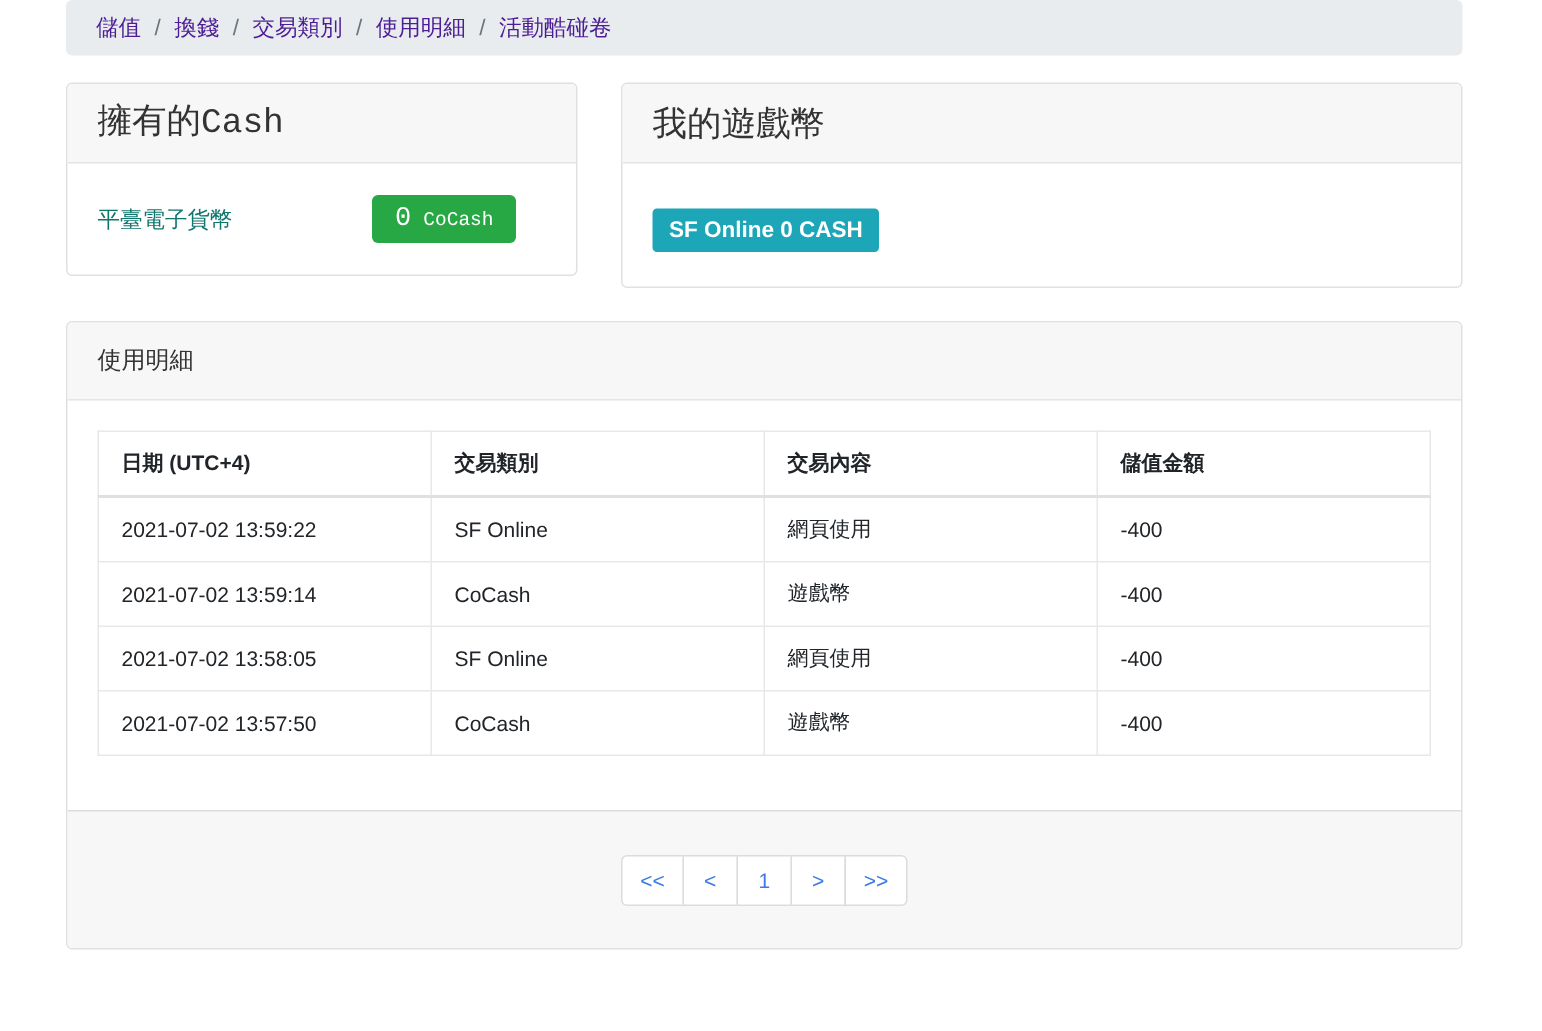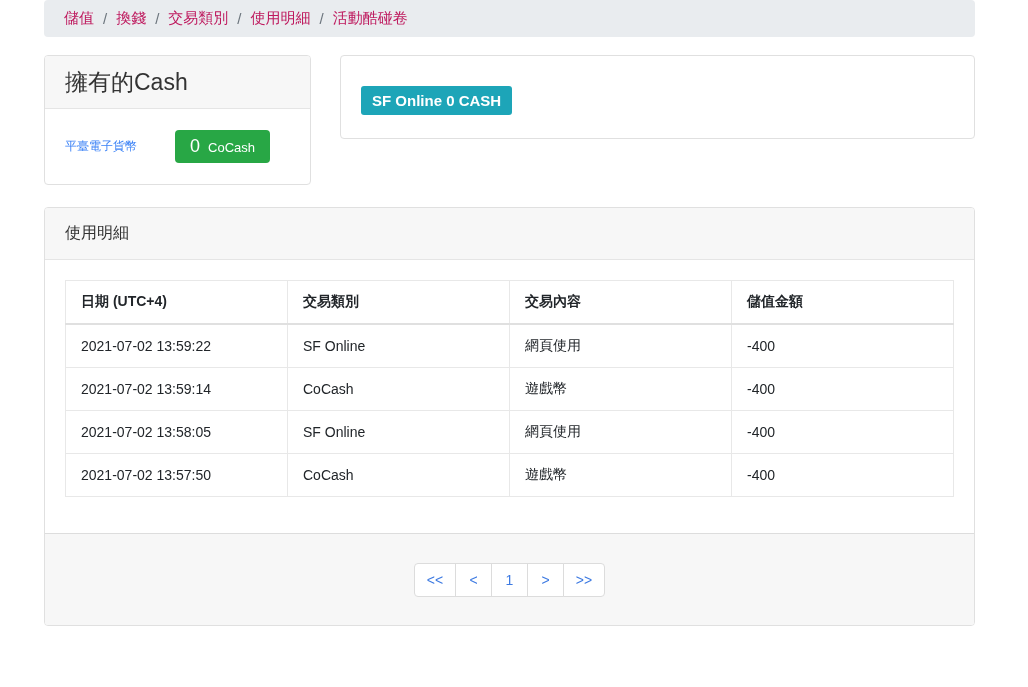--- a/index.html
+++ b/index.html
@@ -16,47 +16,47 @@
   .breadcrumb {
     height: 37px;
     background: #e9ecef;
     border-radius: 4px;
     display: flex;
     align-items: center;
     padding: 0 20px;
     font-size: 15px;
     margin-bottom: 18px;
   }
-  .breadcrumb-link { color: #be185d; text-decoration: none; cursor: pointer; }
+  .breadcrumb-link { color: #4c1d95; text-decoration: none; cursor: pointer; }
   .breadcrumb-sep { color: #6c757d; margin: 0 9px; }
 
   
   .cards-row { display: flex; gap: 29px; align-items: flex-start; }
   .card {
     background: #fff;
     border: 1px solid #e0e0e0;
     border-radius: 4px;
     overflow: hidden;
   }
   .card-header {
     background: #f7f7f7;
     border-bottom: 1px solid #e5e5e5;
     padding: 9px 20px;
     font-size: 23px;
     line-height: 34px;
     color: #333;
   }
-  .cash-card { width: 267px; flex: none; }
+  .cash-card { width: 341px; flex: none; font-family: Liberation Mono, monospace; }
   .game-card { flex: 1; }
   .cash-card .card-body {
     display: flex;
     align-items: center;
     padding: 21px 20px;
   }
-  .cash-label { font-size: 12px; color: #3b82f6; }
+  .cash-label { font-size: 15px; color: #0f766e; }
   .cocash-btn {
     margin-left: auto;
     margin-right: 20px;
     background: #28a745;
     color: #fff;
     border: none;
     border-radius: 4px;
     padding: 6px 15px;
     font-family: inherit;
     cursor: pointer;
@@ -157,20 +157,21 @@
       <div class="card-body">
         <span class="cash-label">平臺電子貨幣</span>
         <button class="cocash-btn">
           <span class="cocash-value">0</span>
           <span class="cocash-unit">CoCash</span>
         </button>
       </div>
     </section>
 
     <section class="card game-card">
+      <header class="card-header">我的遊戲幣</header>
       <div class="card-body">
         <span class="game-badge">SF Online 0 CASH</span>
       </div>
     </section>
 
   </div>
 
   <section class="panel">
     <header class="panel-header">使用明細</header>
 

